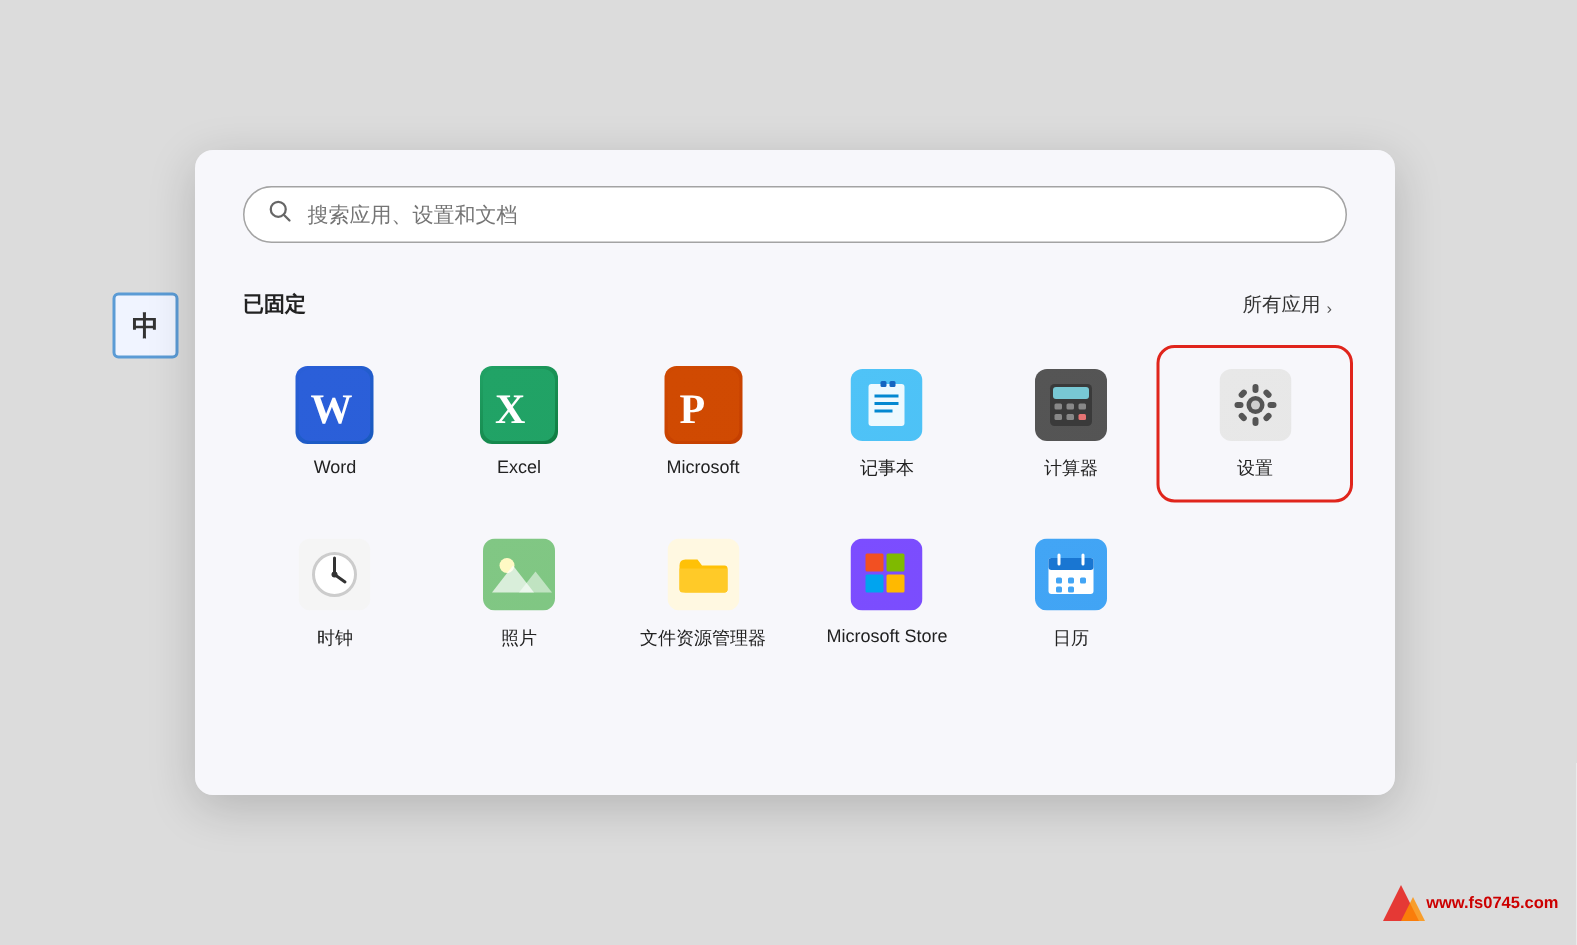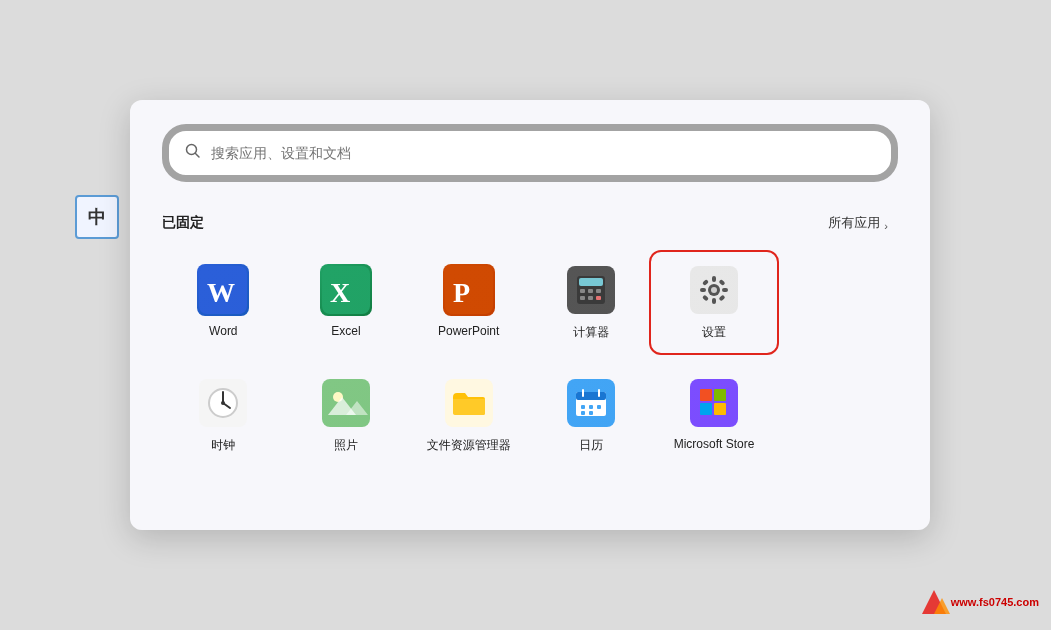--- a/index.html
+++ b/index.html
@@ -28,23 +28,23 @@
       background: rgba(248, 248, 252, 0.97);
       border-radius: 12px;
       box-shadow: 0 8px 32px rgba(0,0,0,0.18);
       padding: 24px 32px;
     }
 
     .search-bar {
       display: flex;
       align-items: center;
       width: 100%;
-      height: 58px;
+      height: 38px;
       background: #fff;
-      border: 7px solid #a3a3a3;
+      border: 1px solid #a3a3a3;
       border-radius: 24px;
       padding: 0 16px;
       margin-bottom: 28px;
     }
 
     .search-icon-wrap {
       margin-right: 10px;
       color: #666;
       font-size: 16px;
     }
@@ -268,23 +268,44 @@
           <rect width="48" height="48" rx="8" fill="url(#pg)"></rect>
           <defs>
             <linearGradient id="pg" x1="0" y1="0" x2="48" y2="48">
               <stop offset="0%" stop-color="#d04a02"></stop>
               <stop offset="100%" stop-color="#c43e00"></stop>
             </linearGradient>
           </defs>
           <text x="8" y="36" font-size="28" fill="white" font-family="Times New Roman, serif" font-weight="bold">P</text>
         </svg>
       </div>
-      <span class="app-label">PowerPoint</span>
-    </div>
-
+      <span class="app-label">Microsoft</span>
+    </div>
+
+    <div class="app-item">
+      <div class="app-icon">
+        <svg class="notepad-svg" viewBox="0 0 48 48" fill="none">
+          <rect width="48" height="48" rx="8" fill="url(#ng)"></rect>
+          <defs>
+            <linearGradient id="ng" x1="0" y1="0" x2="48" y2="48">
+              <stop offset="0%" stop-color="#4fc3f7"></stop>
+              <stop offset="100%" stop-color="#0288d1"></stop>
+            </linearGradient>
+          </defs>
+
+          <rect x="12" y="10" width="24" height="28" rx="2" fill="white" opacity="0.9"></rect>
+          <line x1="16" y1="18" x2="32" y2="18" stroke="#0288d1" stroke-width="2"></line>
+          <line x1="16" y1="23" x2="32" y2="23" stroke="#0288d1" stroke-width="2"></line>
+          <line x1="16" y1="28" x2="28" y2="28" stroke="#0288d1" stroke-width="2"></line>
+          <rect x="20" y="8" width="4" height="4" rx="1" fill="#1565c0"></rect>
+          <rect x="26" y="8" width="4" height="4" rx="1" fill="#1565c0"></rect>
+        </svg>
+      </div>
+      <span class="app-label">记事本</span>
+    </div>
 
     <div class="app-item">
       <div class="app-icon">
         <svg class="calc-svg" viewBox="0 0 48 48" fill="none">
           <rect width="48" height="48" rx="8" fill="url(#cg)"></rect>
           <defs>
             <linearGradient id="cg" x1="0" y1="0" x2="48" y2="48">
               <stop offset="0%" stop-color="#555"></stop>
               <stop offset="100%" stop-color="#2d2d2d"></stop>
             </linearGradient>
@@ -372,20 +393,40 @@
           <rect width="48" height="48" rx="8" fill="#fff8e1"></rect>
           <path d="M8 18 Q8 14 12 14 L20 14 L23 18 L38 18 Q40 18 40 20 L40 34 Q40 36 38 36 L12 36 Q10 36 8 34 Z" fill="#ffc107"></path>
           <path d="M8 20 L40 20 L40 34 Q40 36 38 36 L10 36 Q8 36 8 34 Z" fill="#ffca28"></path>
         </svg>
       </div>
       <span class="app-label">文件资源管理器</span>
     </div>
 
     <div class="app-item">
       <div class="app-icon">
+        <svg class="store-svg" viewBox="0 0 48 48" fill="none">
+          <rect width="48" height="48" rx="8" fill="url(#stg)"></rect>
+          <defs>
+            <linearGradient id="stg" x1="0" y1="0" x2="48" y2="48">
+              <stop offset="0%" stop-color="#7c4dff"></stop>
+              <stop offset="100%" stop-color="#3f51b5"></stop>
+            </linearGradient>
+          </defs>
+
+          <rect x="10" y="10" width="12" height="12" rx="1" fill="#f25022"></rect>
+          <rect x="24" y="10" width="12" height="12" rx="1" fill="#7fba00"></rect>
+          <rect x="10" y="24" width="12" height="12" rx="1" fill="#00a4ef"></rect>
+          <rect x="24" y="24" width="12" height="12" rx="1" fill="#ffb900"></rect>
+        </svg>
+      </div>
+      <span class="app-label">Microsoft Store</span>
+    </div>
+
+    <div class="app-item">
+      <div class="app-icon">
         <svg class="calendar-svg" viewBox="0 0 48 48" fill="none">
           <rect width="48" height="48" rx="8" fill="url(#calg)"></rect>
           <defs>
             <linearGradient id="calg" x1="0" y1="0" x2="48" y2="48">
               <stop offset="0%" stop-color="#42a5f5"></stop>
               <stop offset="100%" stop-color="#1976d2"></stop>
             </linearGradient>
           </defs>
           <rect x="9" y="13" width="30" height="24" rx="2" fill="white"></rect>
           <rect x="9" y="13" width="30" height="8" rx="2" fill="#1976d2"></rect>
@@ -393,40 +434,20 @@
           <line x1="32" y1="11" x2="32" y2="17" stroke="white" stroke-width="2" stroke-linecap="round"></line>
 
           <rect x="14" y="26" width="4" height="4" rx="1" fill="#42a5f5"></rect>
           <rect x="22" y="26" width="4" height="4" rx="1" fill="#42a5f5"></rect>
           <rect x="30" y="26" width="4" height="4" rx="1" fill="#42a5f5"></rect>
           <rect x="14" y="32" width="4" height="4" rx="1" fill="#42a5f5"></rect>
           <rect x="22" y="32" width="4" height="4" rx="1" fill="#42a5f5"></rect>
         </svg>
       </div>
       <span class="app-label">日历</span>
-    </div>
-
-    <div class="app-item">
-      <div class="app-icon">
-        <svg class="store-svg" viewBox="0 0 48 48" fill="none">
-          <rect width="48" height="48" rx="8" fill="url(#stg)"></rect>
-          <defs>
-            <linearGradient id="stg" x1="0" y1="0" x2="48" y2="48">
-              <stop offset="0%" stop-color="#7c4dff"></stop>
-              <stop offset="100%" stop-color="#3f51b5"></stop>
-            </linearGradient>
-          </defs>
-
-          <rect x="10" y="10" width="12" height="12" rx="1" fill="#f25022"></rect>
-          <rect x="24" y="10" width="12" height="12" rx="1" fill="#7fba00"></rect>
-          <rect x="10" y="24" width="12" height="12" rx="1" fill="#00a4ef"></rect>
-          <rect x="24" y="24" width="12" height="12" rx="1" fill="#ffb900"></rect>
-        </svg>
-      </div>
-      <span class="app-label">Microsoft Store</span>
     </div>
 
   </div>
 
 </div>
 
 <div class="watermark">
   <svg class="watermark-logo" viewBox="0 0 32 32">
     <polygon points="4,28 16,4 28,28" fill="#e53935"></polygon>
     <polygon points="16,28 24,12 32,28" fill="#ff8f00" opacity="0.8"></polygon>

